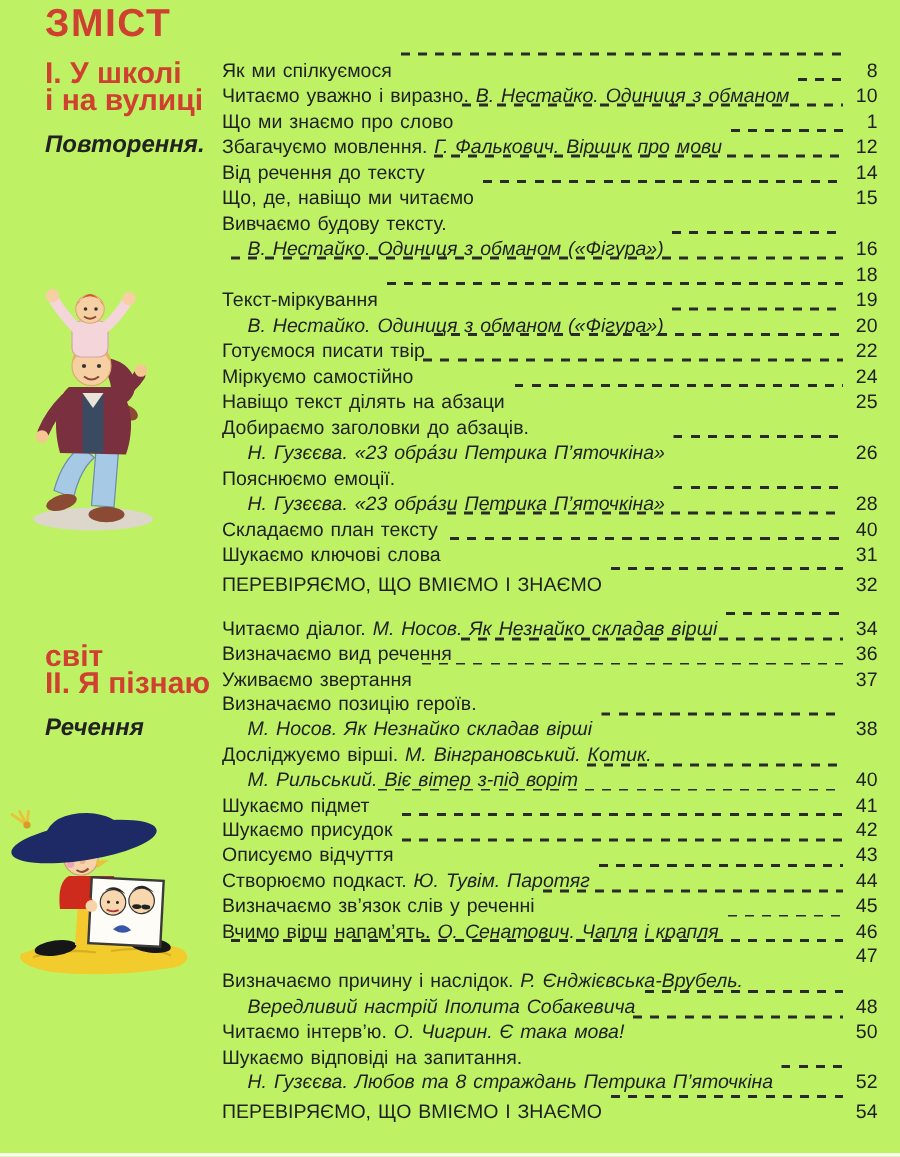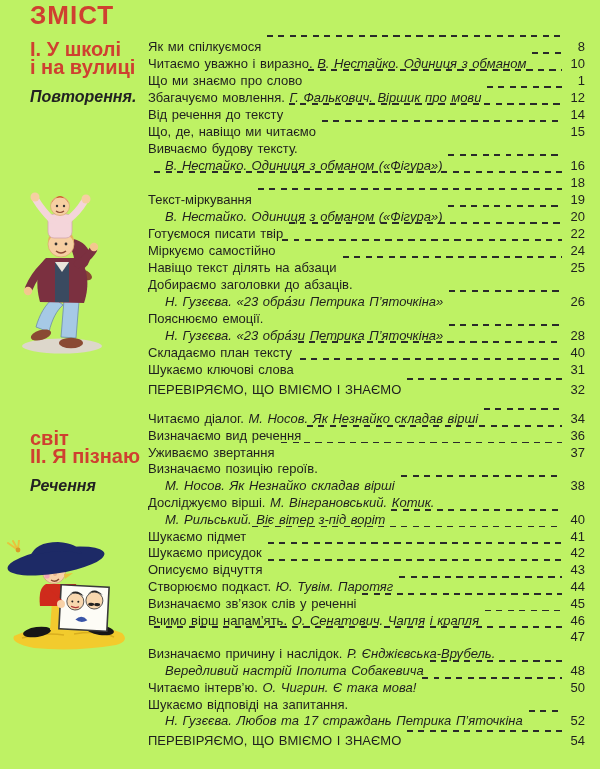--- a/index.html
+++ b/index.html
@@ -321,21 +321,21 @@
         </div>
         <div class="row">
           <span><span>Читаємо інтерв’ю. </span><span class="it">О. Чигрин. Є така мова!</span></span>
           <span class="leader"></span>
           <span class="pnum">50</span>
         </div>
         <div class="row">
           <span><span>Шукаємо відповіді на запитання.</span></span>
         </div>
         <div class="row indent">
-          <span><span class="it">Н. Гузєєва. Любов та 17 страждань Петрика П’яточкіна</span></span>
+          <span><span class="it">Н. Гузєєва. Любов та 8 страждань Петрика П’яточкіна</span></span>
           <span class="leader"></span>
           <span class="pnum">52</span>
         </div>
         <div class="row gap">
           <span><span>ПЕРЕВІРЯЄМО, ЩО ВМІЄМО І ЗНАЄМО</span></span>
           <span class="leader"></span>
           <span class="pnum">54</span>
         </div>
       </div>
   </div>

